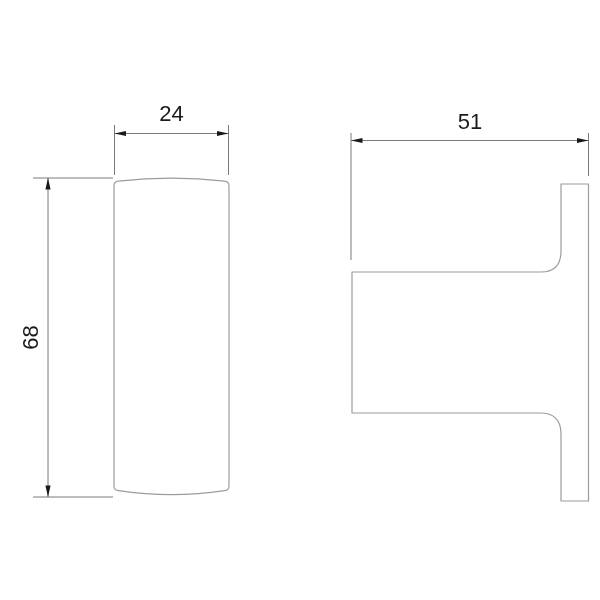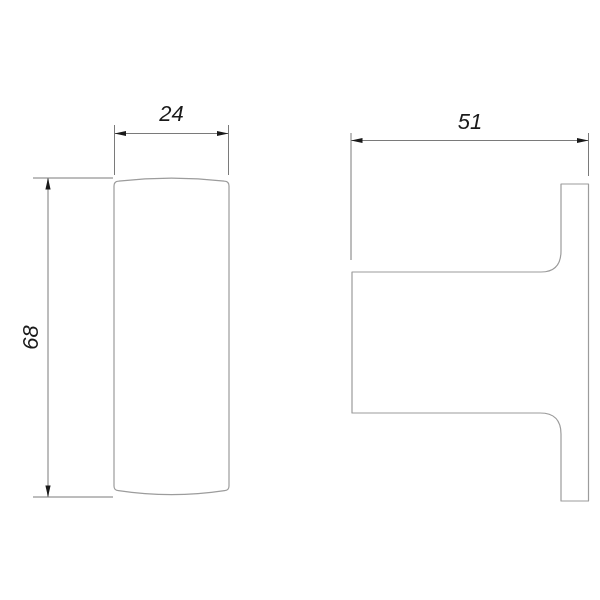--- a/index.html
+++ b/index.html
@@ -8,21 +8,20 @@
     background: #ffffff;
     width: 600px;
     height: 600px;
     overflow: hidden;
   }
   .canvas-wrap {
     position: relative;
     width: 480px;
     height: 600px;
     background: #ffffff;
-    font-style: italic;
   }
   svg { display: block; }
   .outline {
     fill: none;
     stroke: #9c9c9c;
     stroke-width: 1.2;
     stroke-linejoin: round;
   }
   .dimgroup {
     stroke: #7a7a7a;

